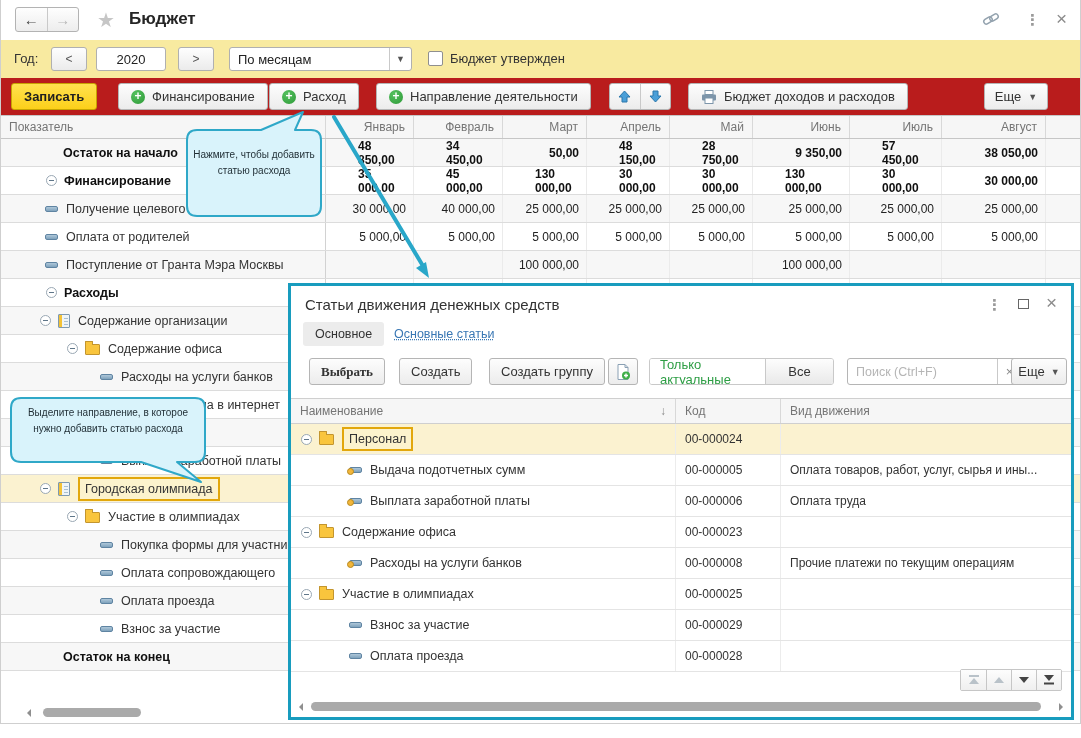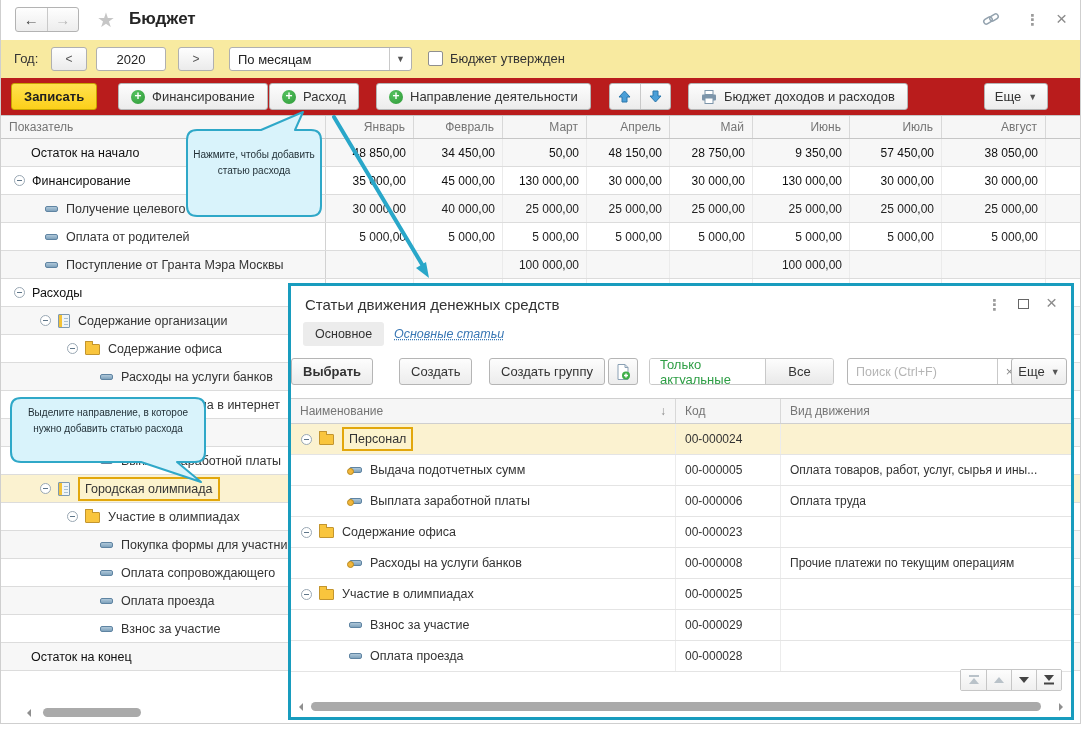--- a/index.html
+++ b/index.html
@@ -62,21 +62,21 @@
   .th { font-size:12px; color:#757575; display:flex; align-items:center; padding:0 8px;
         border-right:1px solid #d8d8d8; overflow:hidden; cursor:pointer; }
   .th.num { justify-content:flex-end; }
   .trow { display:grid; grid-template-columns:var(--cols); height:28px; border-bottom:1px solid #dcdcdc; background:#fff; }
   .trow.zebra { background:#f7f7f7; }
   .trow.sel { background:#fbf2d0; }
   .c-label { display:flex; align-items:center; overflow:hidden; white-space:nowrap;
              border-right:1px solid #d2d2d2; font-size:12.5px; color:#333; }
   .c-val { display:flex; align-items:center; justify-content:flex-end; padding-right:7px;
            font-size:12px; color:#222; border-right:1px solid #ebebeb; overflow:hidden; }
-  .trow.b .c-label, .trow.b .c-val { font-weight:normal; color:#101010; }
+  .trow.b .c-label, .trow.b .c-val { font-weight:bold; color:#101010;padding-left:32px; }
   .sp { flex:none; }
   .exp { width:11px; height:11px; border:1px solid #9aa8b4; border-radius:50%; position:relative;
          flex:none; margin-right:7px; background:#fff; cursor:pointer; }
   .exp::after { content:""; position:absolute; left:2px; right:2px; top:4px; height:1px; background:#5f7689; }
   .ico-folder { width:15px; height:11px; background:#f9c53d; border:1px solid #c3952e; border-radius:1px;
                 position:relative; flex:none; margin-right:8px; margin-top:1px; }
   .ico-folder::before { content:""; position:absolute; left:-1px; top:-4px; width:6px; height:3px;
                 background:#f9c53d; border:1px solid #c3952e; border-bottom:none; border-radius:1px 1px 0 0; }
   .ico-note { width:12px; height:14px; background:linear-gradient(to right,#f3c237 0 3px,#eef4f8 3px);
               border:1px solid #7e99b0; border-radius:1px; flex:none; margin-right:8px; position:relative; }
@@ -97,21 +97,21 @@
   .thumb { position:absolute; top:2px; height:9px; background:#aaa; border-radius:5px; cursor:pointer; }
 
   
   .modal { position:absolute; left:287px; top:283px; width:786px; height:437px; background:#fff;
            border:3px solid #189cbe; z-index:50; }
   .m-title { position:absolute; left:14px; top:10px; font-size:15px; color:#333; }
   .m-ico { position:absolute; top:10px; cursor:pointer; }
   .m-max { width:11px; height:10px; border:1px solid #666; }
   .m-tab { position:absolute; top:36px; font-size:12.5px; cursor:pointer; }
   .m-tab.active { left:12px; background:#ececec; border-radius:3px; padding:5px 12px; color:#333; }
-  .m-tab.link { left:103px; padding:5px 0; color:#3977b4; text-decoration:underline dotted;font-style:italic; }
+  .m-tab.link { left:103px; padding:5px 0; color:#3977b4; text-decoration:underline dotted; }
   .m-btn { position:absolute; top:72px; height:27px; border:1px solid #b5b5b5; border-radius:3px;
            background:linear-gradient(#fdfdfd,#ececec); font-size:13px; color:#333;
            display:inline-flex; align-items:center; justify-content:center; gap:6px; padding:0 11px; cursor:pointer; }
   .seg-group { position:absolute; left:358px; top:72px; height:27px; display:flex;
                border:1px solid #c9c9c9; border-radius:3px; overflow:hidden; }
   .seg { display:flex; align-items:center; justify-content:center; font-size:13px; padding:0 10px; cursor:pointer; }
   .seg.actual { color:#2e9e45; background:#fff; width:115px; }
   .seg.all { color:#333; width:68px; border-left:1px solid #c9c9c9;
              background:linear-gradient(#fdfdfd,#e9e9e9); }
   .search-wrap { position:absolute; left:556px; top:72px; width:175px; height:27px;
@@ -554,21 +554,21 @@
 
   <div class="modal">
     <div class="m-title">Статьи движения денежных средств</div>
     <div class="m-ico dots-ico" style="left:696px;">⋮</div>
     <div class="m-ico m-max" style="left:727px; top:13px;"></div>
     <div class="m-ico x-ico" style="left:755px; top:9px;">×</div>
 
     <div class="m-tab active">Основное</div>
     <div class="m-tab link">Основные статьи</div>
 
-    <div class="m-btn btn-yellow" style="left:0;">Выбрать</div>
+    <div class="m-btn btn-yellow" style="left:18px;font-family:Liberation Serif, serif;">Выбрать</div>
     <div class="m-btn" style="left:108px;">Создать</div>
     <div class="m-btn" style="left:198px;">Создать группу</div>
     <div class="m-btn" style="left:317px; width:30px; padding:0;">
       <svg width="16" height="16" viewBox="0 0 16 16">
         <path d="M3 0.5 h7 l3 3 v12 h-10 z" fill="#fff" stroke="#8aa0b4"></path>
         <path d="M10 0.5 v3 h3" fill="none" stroke="#8aa0b4"></path>
         <circle cx="11" cy="11.5" r="4" fill="#3fae49"></circle>
         <path d="M11 9.5 v4 M9 11.5 h4" stroke="#fff" stroke-width="1.4"></path>
       </svg>
     </div>

